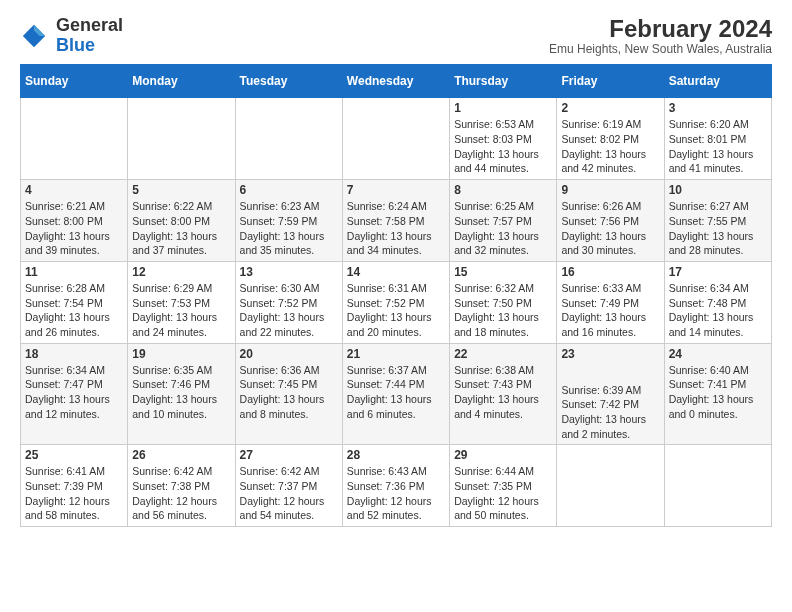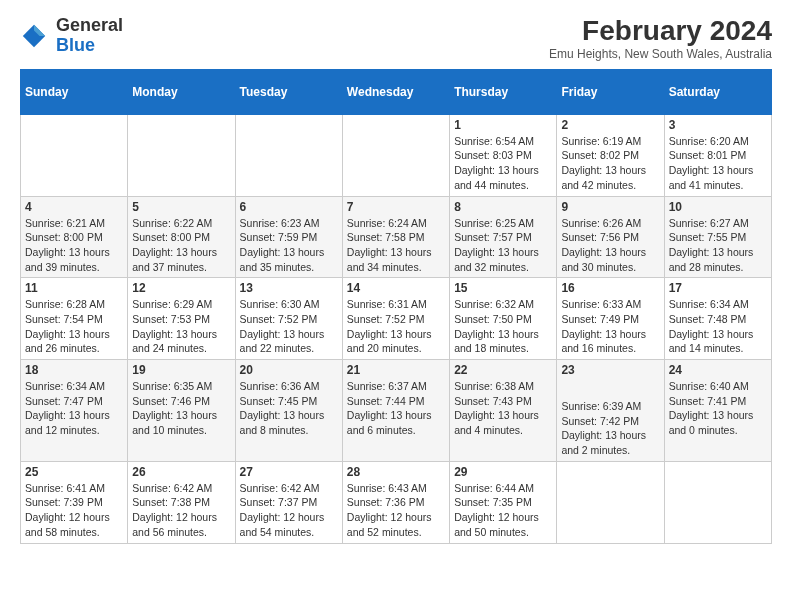--- a/index.html
+++ b/index.html
@@ -29,39 +29,39 @@
     .logo-general { color: #333; }
     .logo-blue { color: #1a6fc4; }
     .logo-icon {
       width: 28px;
       height: 28px;
     }
     .title-section {
       text-align: right;
     }
     .month-title {
-      font-size: 28px;
+      font-size: 24px;
       font-weight: bold;
       color: #333;
       line-height: 1.1;
     }
     .subtitle {
       font-size: 12px;
       color: #555;
       margin-left: 44px;
     }
     .calendar {
       width: 100%;
       border-collapse: collapse;
       font-size: 11px;
     }
     .calendar th {
       background: #1a6fc4;
       color: #fff;
-      padding: 15px 4px;
+      padding: 9px 4px;
       text-align: left;
       font-size: 12px;
       font-weight: bold;
       border: 1px solid #1a6fc4;
     }
     .calendar td {
       border: 1px solid #ccc;
       vertical-align: top;
       padding: 3px 4px;
       width: 107px;
@@ -120,21 +120,21 @@
       </tr>
   </thead>
   <tbody id="calendar-body">
   <tr>
         <td class="empty-cell"></td>
         <td class="empty-cell"></td>
         <td class="empty-cell"></td>
         <td class="empty-cell"></td>
         <td>
           <span class="day-number">1</span>
-          <div class="day-detail" style="white-space: pre-line;">Sunrise: 6:54 AM
+          <div class="day-detail" style="white-space: pre-line;">Sunrise: 6:53 AM
 Sunset: 8:03 PM
 Daylight: 13 hours
 and 44 minutes.</div>
         </td>
         <td>
           <span class="day-number">2</span>
           <div class="day-detail" style="white-space: pre-line;">Sunrise: 6:19 AM
 Sunset: 8:02 PM
 Daylight: 13 hours
 and 42 minutes.</div>

